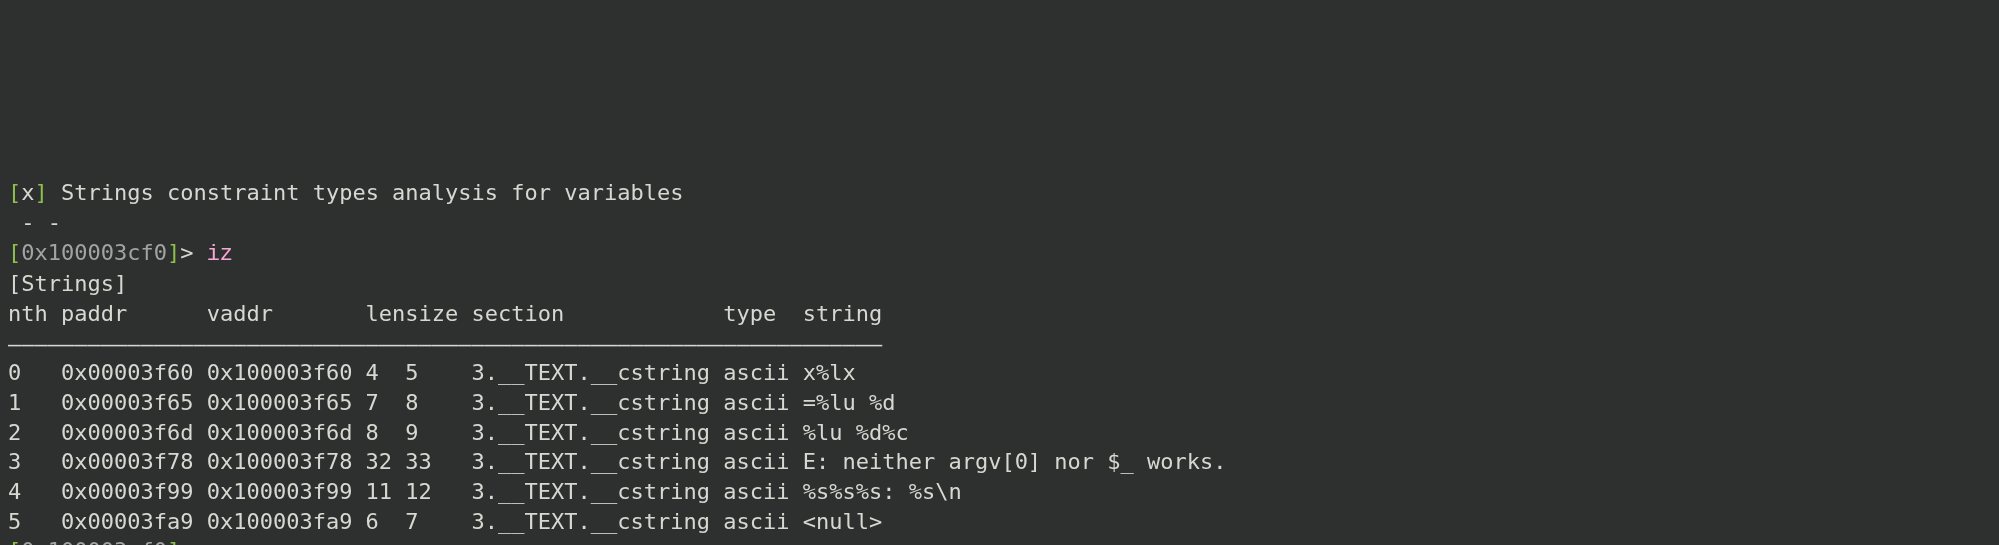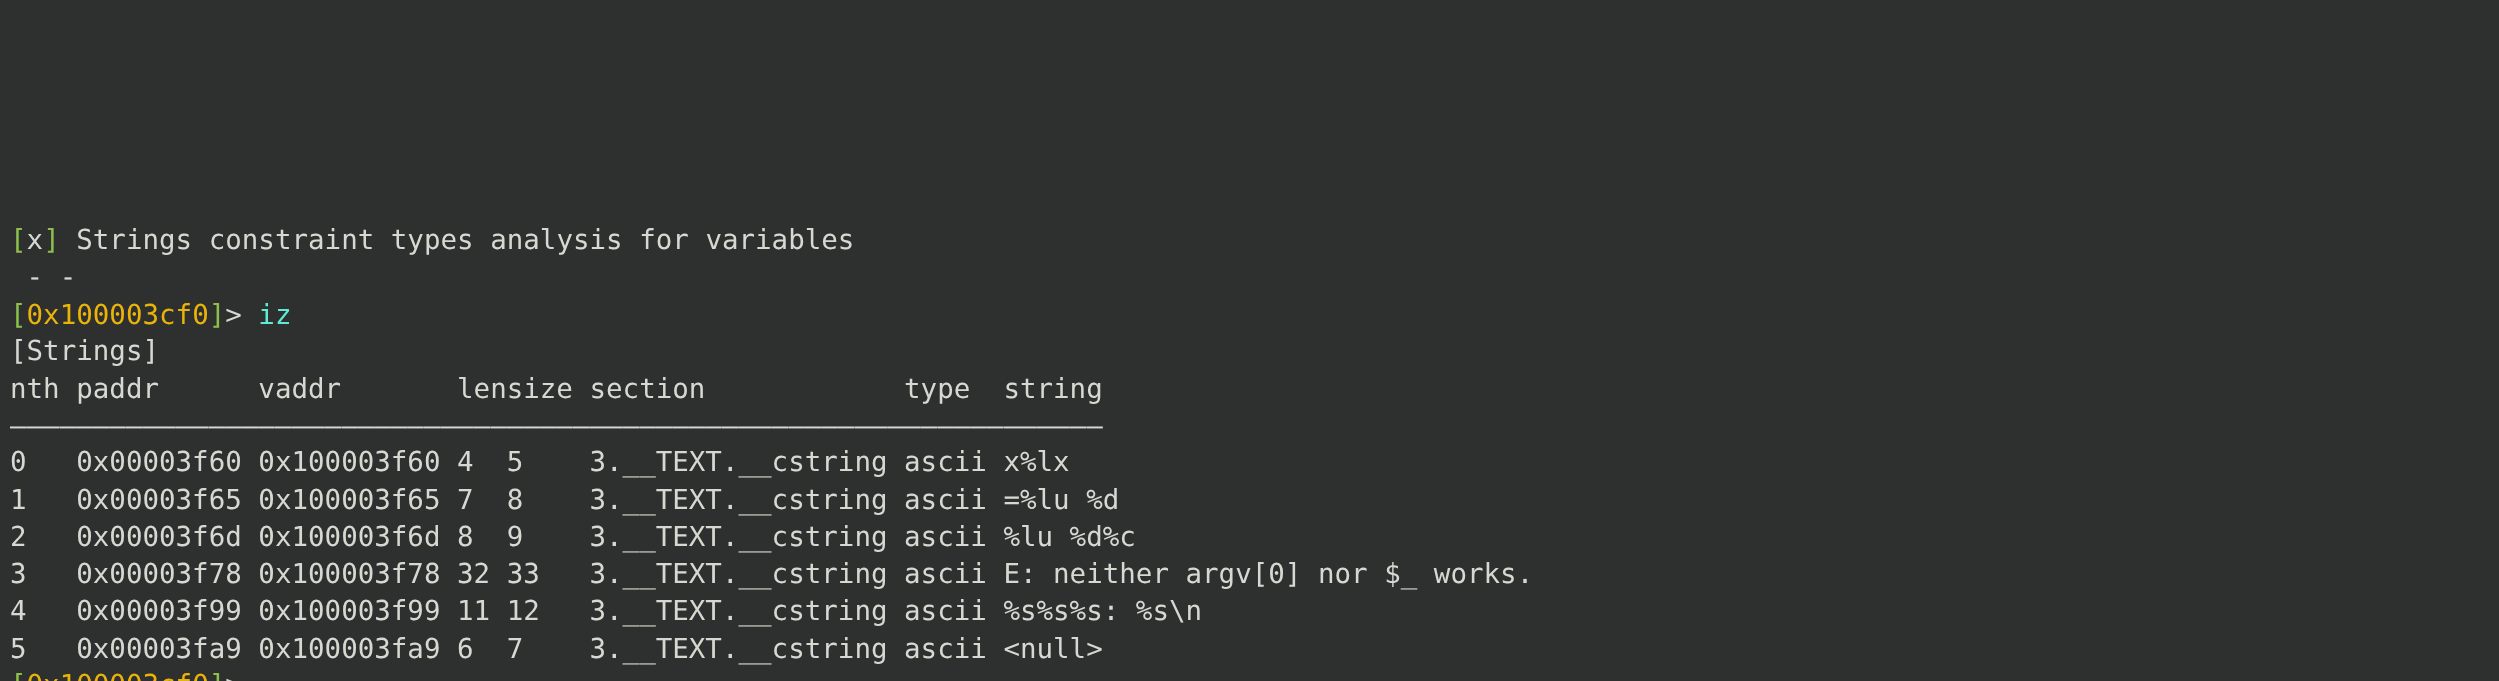--- a/index.html
+++ b/index.html
@@ -9,26 +9,26 @@
     color: #d8d8d2;
     font-family: "Menlo", "Consolas", "DejaVu Sans Mono", monospace;
     font-size: 22px;
     line-height: 1.35;
     white-space: pre;
     overflow: hidden;
   }
   .term {
     padding: 0 8px 4px 8px;
   }
-  .addr    { color: #eab308; }
+  .addr    { color: #a3a3a3; }
   .bracket { color: #8cc04b; }
   .cb-l, .cb-r { color: #8cc04b; }
   .cb-x    { color: #d8d8d2; }
   .caret   { color: #d8d8d2; }
-  .cmd     { color: #5eead4; }
+  .cmd     { color: #f9a8d4; font-family: Liberation Mono, monospace; }
 </style>
 </head>
 <body>
 
 
 
 <div class="term">
 <span><span class="cb-l">[</span><span class="cb-x">x</span><span class="cb-r">]</span><span> Strings constraint types analysis for variables</span></span>
 <span> - -</span>
 <span><span class="bracket">[</span><span class="addr">0x100003cf0</span><span class="bracket">]</span><span class="caret">&gt;</span><span class="cmd"> iz</span></span>

